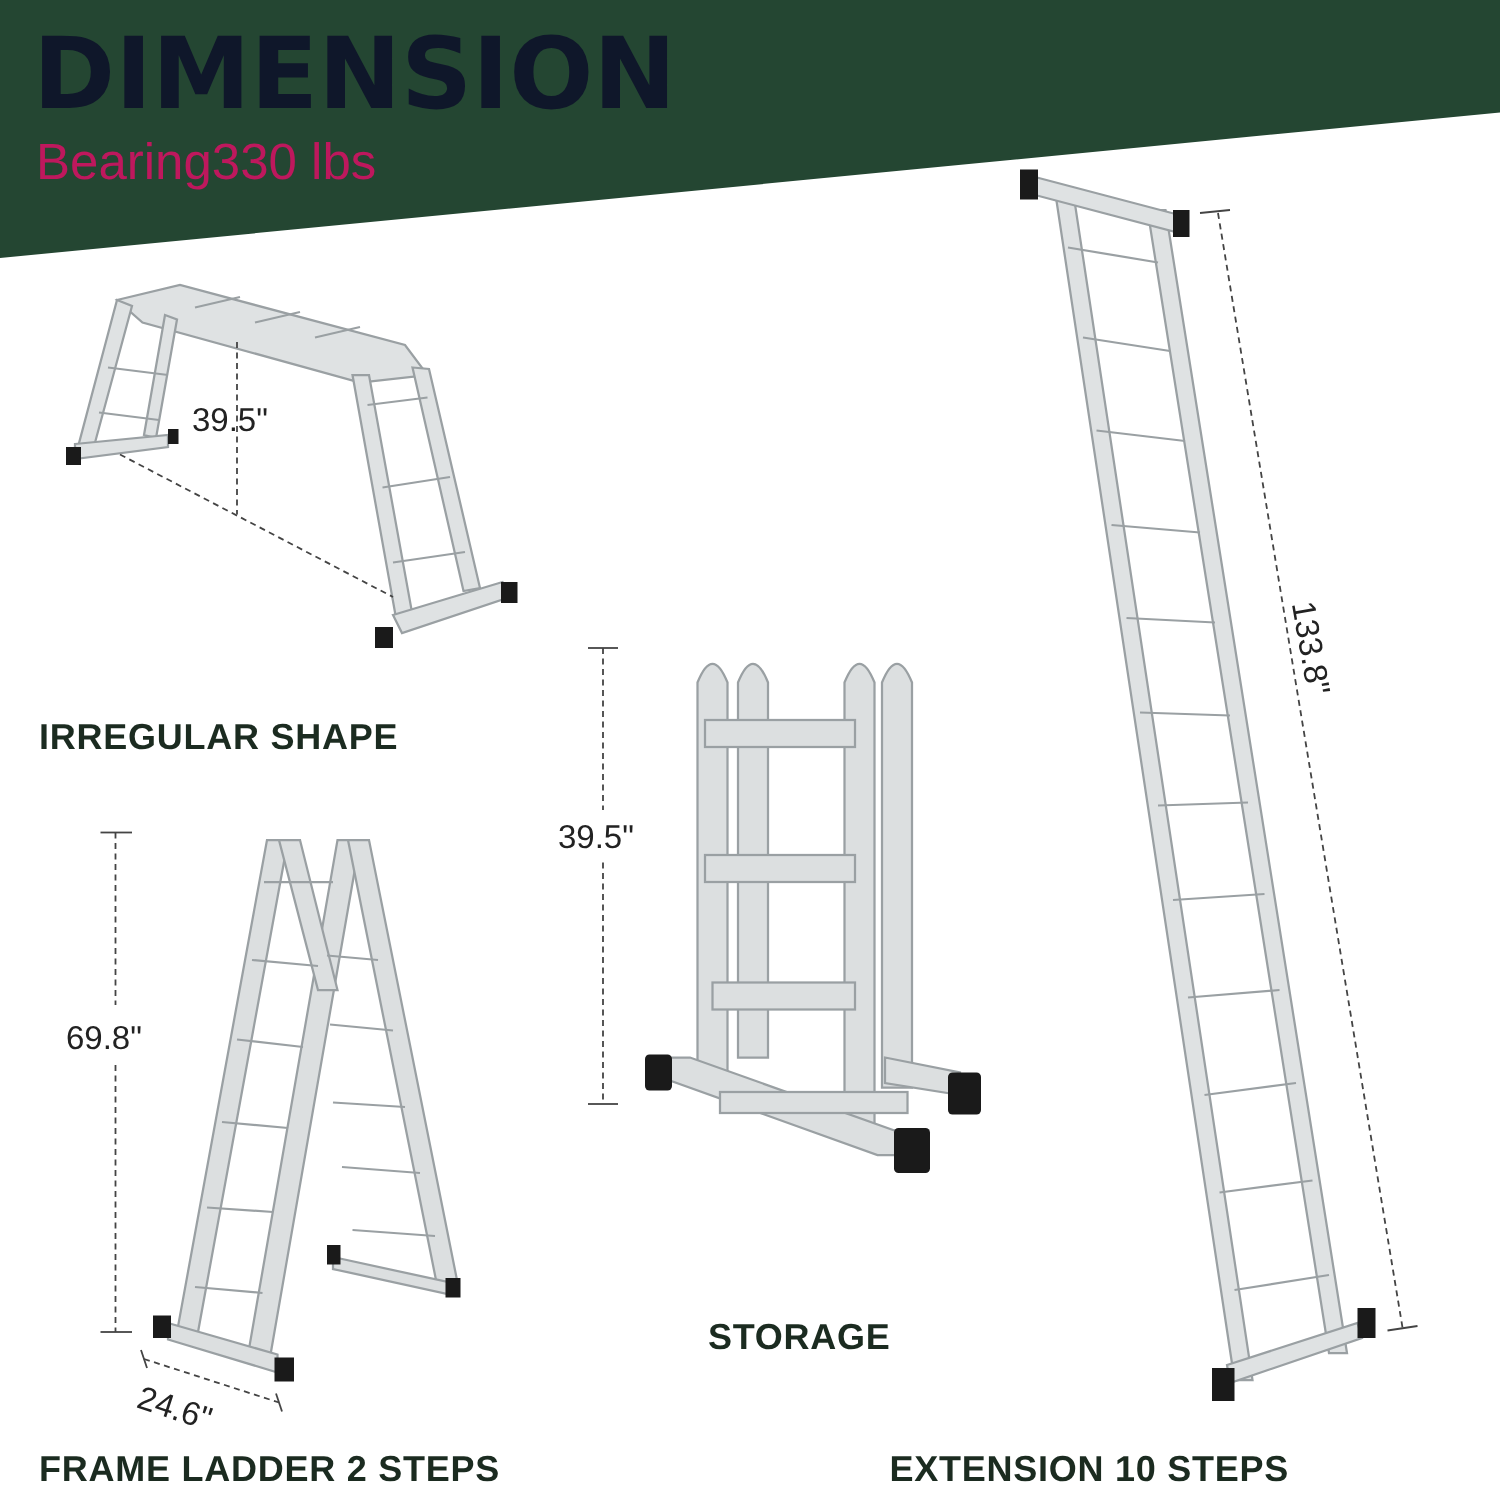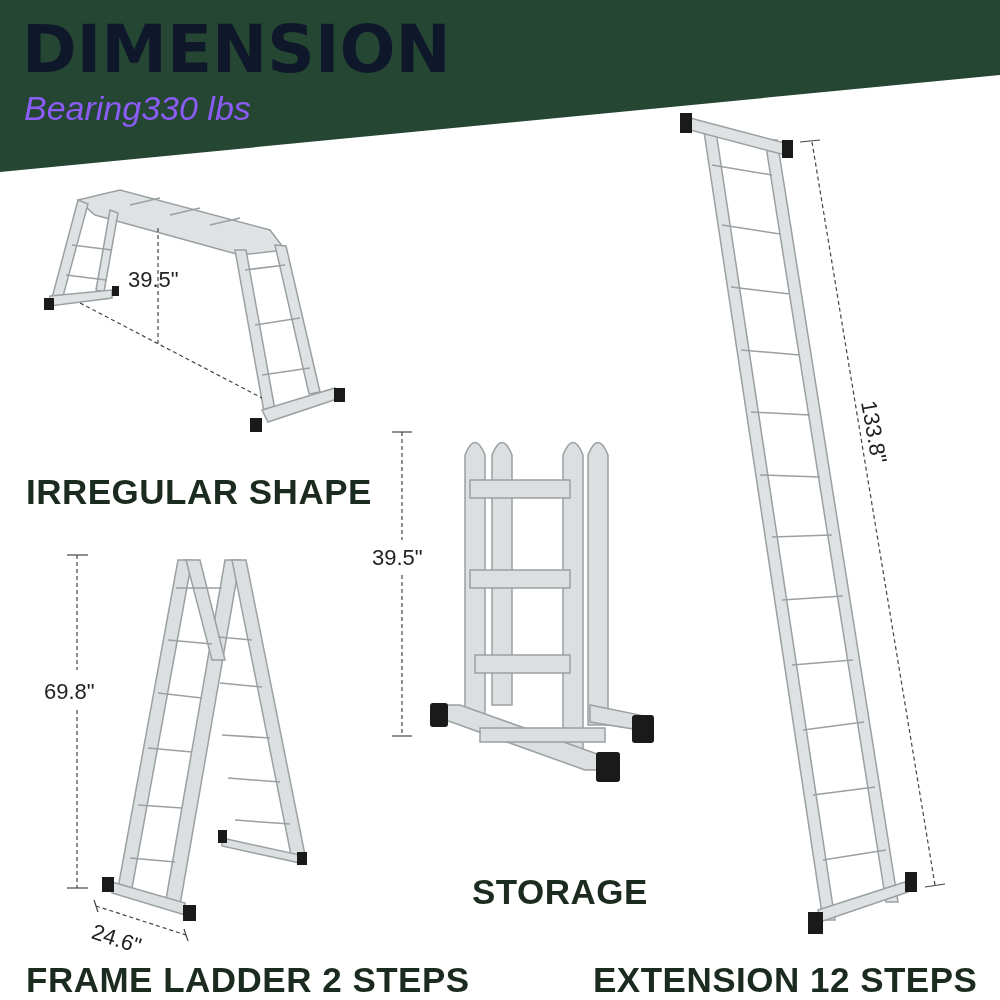--- a/index.html
+++ b/index.html
@@ -1,20 +1,20 @@
 <!DOCTYPE html>
 <html><head>
 <meta charset="utf-8">
 <style>
   html,body{margin:0;padding:0;background:#fff;}
   body{width:1000px;height:1000px;position:relative;overflow:hidden;font-family:"Liberation Sans","DejaVu Sans",sans-serif;}
   .banner{position:absolute;left:0;top:0;width:1000px;height:175px;}
   .title{position:absolute;left:22px;top:14px;color:#0f172a;font-weight:bold;font-size:66px;letter-spacing:0px;line-height:72px;font-family:"DejaVu Sans","Liberation Sans",sans-serif;}
-  .subtitle{position:absolute;left:24px;top:88px;color:#8b5cf6;font-size:34px;line-height:40px;font-style:italic;}
-  .label{position:absolute;color:#1b2b20;font-weight:bold;font-size:35px;line-height:36px;letter-spacing:0.5px;white-space:nowrap;text-align:right;}
+  .subtitle{position:absolute;left:24px;top:88px;color:#be185d;font-size:34px;line-height:40px;}
+  .label{position:absolute;color:#1b2b20;font-weight:bold;font-size:24px;line-height:36px;letter-spacing:0.5px;white-space:nowrap;text-align:right;}
   .dim{position:absolute;color:#222;font-size:22px;line-height:24px;white-space:nowrap;}
   svg.art{position:absolute;left:0;top:0;}
 </style>
 </head>
 <body>
 
 <svg class="banner" viewBox="0 0 1000 175" width="1000" height="175">
   <polygon points="0,0 1000,0 1000,75 0,172" fill="#244632"></polygon>
 </svg>
 <div class="title">DIMENSION</div>
@@ -146,13 +146,13 @@
 
 <div class="dim" style="left:128px;top:268px;">39.5"</div>
 <div class="dim" style="left:372px;top:546px;">39.5"</div>
 <div class="dim" style="left:44px;top:680px;">69.8"</div>
 <div class="dim" style="left:96px;top:920px;transform:rotate(18deg);transform-origin:left top;">24.6"</div>
 <div class="dim" style="left:842px;top:420px;transform:rotate(80deg);transform-origin:center;">133.8"</div>
 
 <div class="label" style="left:26px;top:474px;">IRREGULAR SHAPE</div>
 <div class="label" style="left:472px;top:827px;margin-top:47px;">STORAGE</div>
 <div class="label" style="left:26px;top:962px;">FRAME LADDER 2 STEPS</div>
-<div class="label" style="left:593px;top:962px;">EXTENSION 12 STEPS</div>
+<div class="label" style="left:593px;top:962px;">EXTENSION 10 STEPS</div>
 
 </body></html>

